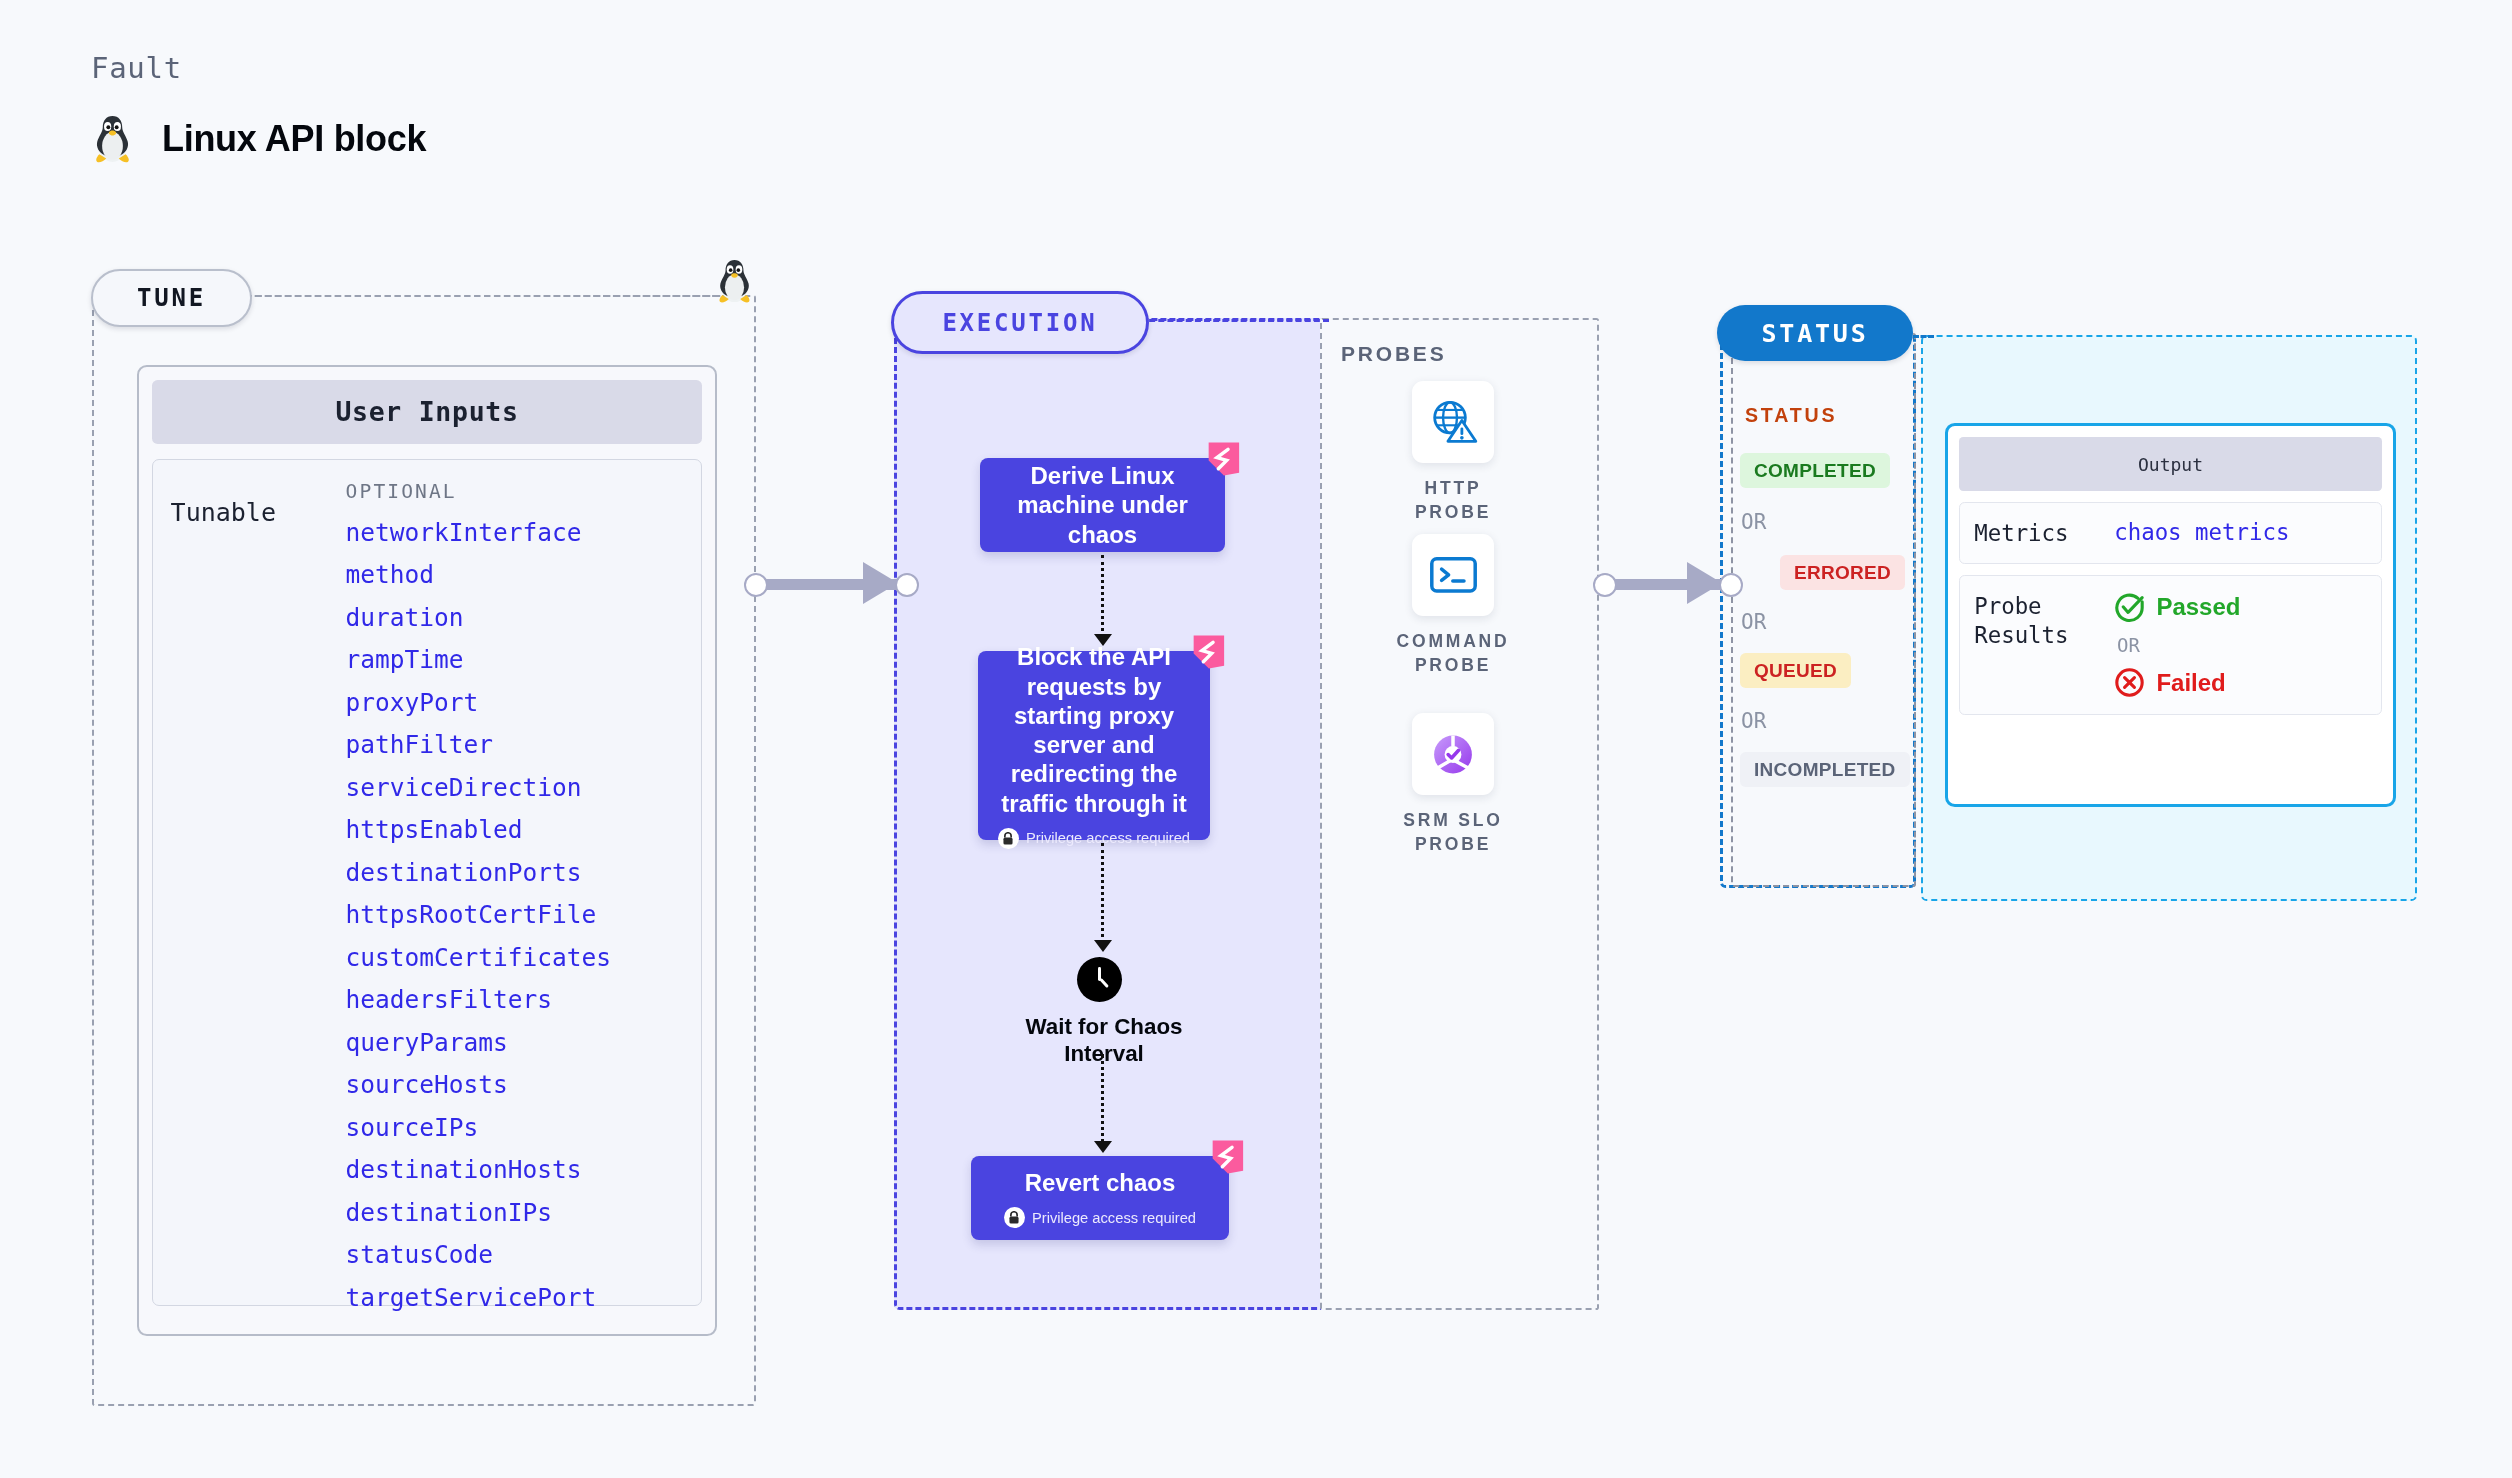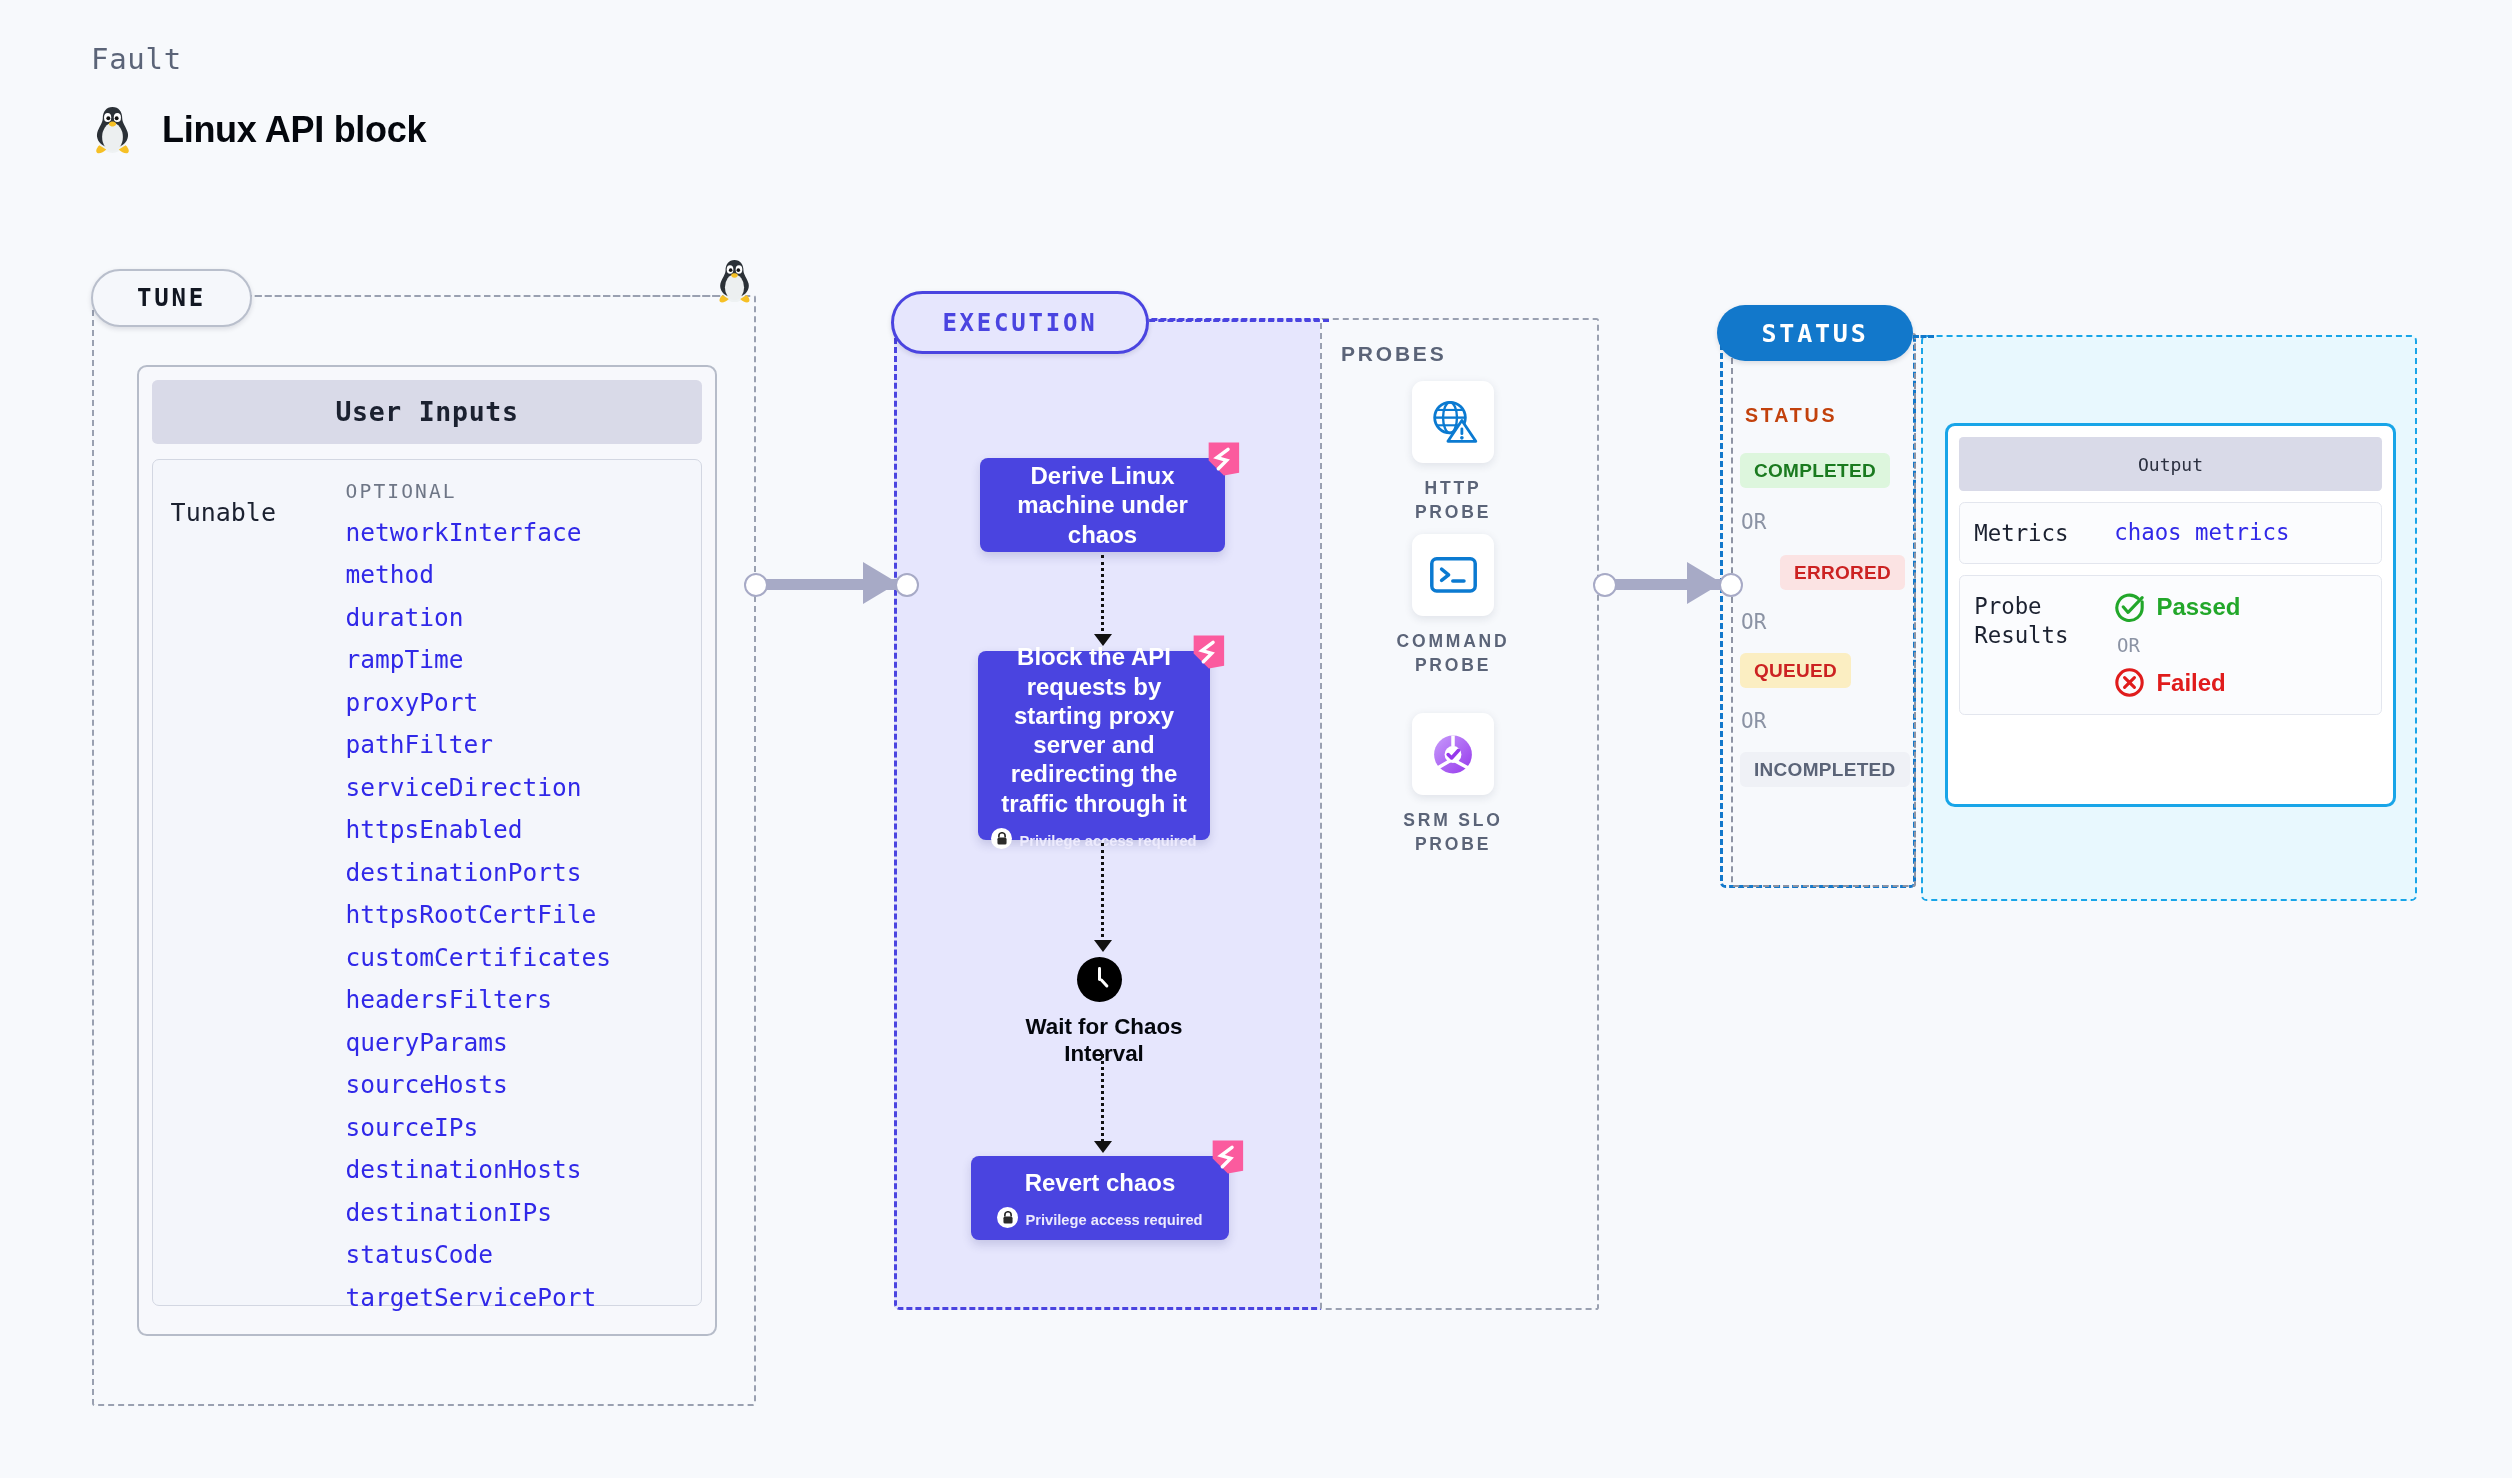--- a/index.html
+++ b/index.html
@@ -10,21 +10,21 @@
   }
   body {
     font-family: "Liberation Sans", sans-serif;
     position: relative;
   }
 
   
   #header { position: absolute; left: 91px; top: 42px; }
   #fault-label {
     font-family: "DejaVu Sans Mono", monospace;
-    font-size: 29px; color: #5b6478; letter-spacing: 0.7px;
+    font-size: 29px; color: #5b6478; letter-spacing: 0.7px; margin-top: 9px;
   }
   #fault-title-row { display: flex; align-items: center; margin-top: 29px; }
   #fault-title {
     font-size: 36px; font-weight: bold; color: #04070d;
     margin-left: 28px; letter-spacing: -0.3px;
   }
 
   
   .dash-panel { position: absolute; box-sizing: border-box; }
   .dash-grey  { border: 2.1px dashed #9aa1b1; border-radius: 2.8px; }
@@ -96,22 +96,22 @@
     color: #fff; text-align: center; box-sizing: border-box;
     box-shadow: 0 4.2px 9.8px rgba(40,40,120,.17);
     display: flex; flex-direction: column; align-items: center; justify-content: center;
   }
   .exec-node .txt { font-size: 24px; font-weight: bold; line-height: 1.22; padding: 0 9.8px;}
   #node-derive { left: 980px; top: 458px; width: 245px; height: 94px; }
   #node-block  { left: 978px; top: 651px; width: 232px; height: 189px; }
   #node-revert { left: 971px; top: 1156px; width: 258px; height: 84px; }
 
   .priv {
-    display: flex; align-items: flex-end; justify-content: center;
-    margin-top: 9.8px; font-size: 14.7px; color: #eceafd; font-weight: bold;
+    display: flex; align-items: center; justify-content: center;
+    margin-top: 9.8px; font-size: 14.7px; color: #eceafd; font-weight: normal;
   }
   .priv .lock {
     width: 21px; height: 21px; border-radius: 50%; background: #fff;
     display: flex; align-items: center; justify-content: center; margin-right: 7px;
   }
 
   .corner-badge { position: absolute; width: 39px; height: 36px; z-index: 8; }
 
   .dotarrow { position: absolute; width: 2.8px; z-index: 2; }
   .dotarrow .line {

